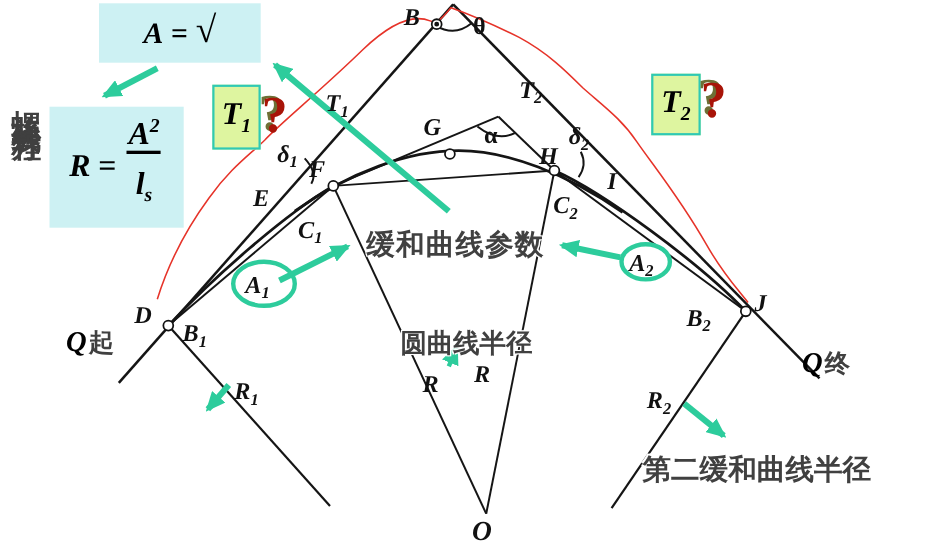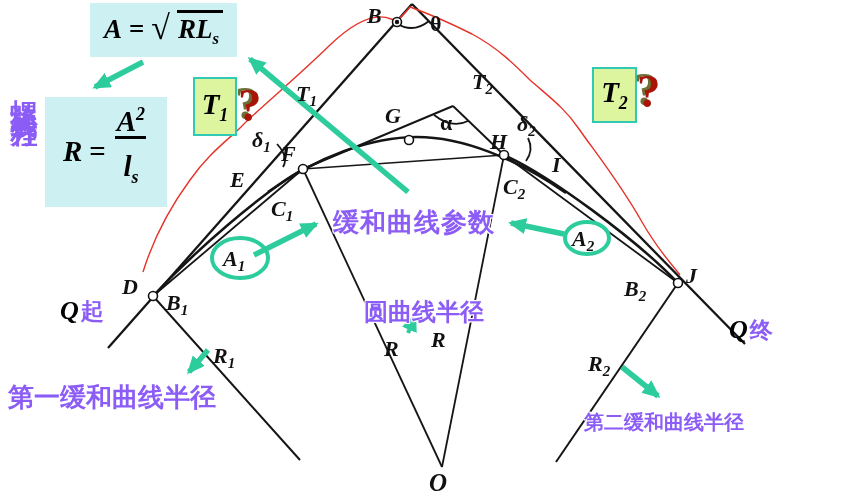--- a/index.html
+++ b/index.html
@@ -16,21 +16,21 @@
   sub,sup{font-size:62%;}
   .frac{display:inline-flex;flex-direction:column;align-items:center;line-height:1.05;}
   .frac .den{border-top:3px solid #000;padding:12px 8px;}
   .frac .num{padding:0 4px;}
   
   .greenbox{background:#def5a0;border:2px solid #2fc9b4;display:flex;align-items:center;
             justify-content:center;font-style:italic;font-weight:700;font-size:29px;color:#000;}
   .qmark{font-family:"Liberation Serif",serif;font-weight:700;font-size:47px;line-height:1;
          color:#a81408;text-shadow:-3px -2px 0 #6d6f35;}
   
-  .cn{font-family:"Liberation Sans",sans-serif;font-weight:700;color:#8b5cf6;white-space:nowrap;
+  .cn{font-family:"Liberation Sans",sans-serif;font-weight:700;color:#404040;white-space:nowrap;
       text-shadow:1px 1px 0 #fff,-1px -1px 0 #fff,1px -1px 0 #fff,-1px 1px 0 #fff,0 0 2px #fff;text-align:right;}
   .vertical{writing-mode:vertical-lr;text-orientation:upright;letter-spacing:6px;}
   .qlabel{display:flex;align-items:baseline;gap:2px;}
   .qlabel .q{font-family:"Liberation Serif",serif;font-style:italic;font-weight:700;font-size:26px;}
   .qlabel .w{font-family:"Liberation Sans",sans-serif;font-weight:700;font-size:23px;}
   
   text{font-family:"Liberation Serif",serif;font-style:italic;font-weight:700;
        fill:#111;font-size:22px;}
   .sub{font-size:15px;}
   .big{font-size:25px;}
@@ -122,21 +122,20 @@
     <text x="429" y="491" class="big">O</text>
     <text x="223" y="266"><tspan>A</tspan><tspan class="sub" dy="5">1</tspan></text>
     <text x="572" y="246"><tspan>A</tspan><tspan class="sub" dy="5">2</tspan></text>
   </svg>
 
   <div class="overlay cyanbox" style="left:90px;top:3px;width:147px;height:54px;">
     <div class="frm">
       <span>A</span>
       <span style="font-style:normal">=</span>
       <span class="sq">√</span>
-        <span class="rad"><span>RL</span><sub>s</sub></span>
     </div>
   </div>
 
   <div class="overlay cyanbox" style="left:45px;top:97px;width:122px;height:110px;">
     <div class="frm" style="font-size:29px;">
       <span>R</span>
       <span style="font-style:normal">=</span>
       <span class="frac">
         <span class="num"><span>A</span><sup>2</sup></span>
         <span class="den"><span>l</span><sub>s</sub></span>
@@ -151,22 +150,21 @@
   </div>
   <div class="overlay qmark" style="left:238px;top:82px;">?</div>
 
   <div class="overlay greenbox" style="left:592px;top:67px;width:41px;height:52px;">
     <span><span>T</span><sub>2</sub></span>
   </div>
   <div class="overlay qmark" style="left:637px;top:68px;">?</div>
 
   <div class="overlay cn" style="left:333px;top:205px;font-size:26px;letter-spacing:1px;">缓和曲线参数</div>
   <div class="overlay cn" style="left:364px;top:296px;font-size:24px;">圆曲线半径</div>
-  <div class="overlay cn" style="left:8px;top:380px;font-size:26px;">第一缓和曲线半径</div>
-  <div class="overlay cn" style="left:584px;top:409px;font-size:20px;">第二缓和曲线半径</div>
+  <div class="overlay cn" style="left:584px;top:409px;font-size:26px;">第二缓和曲线半径</div>
 
   <div class="overlay qlabel" style="left:60px;top:296px;">
     <span class="q">Q</span>
       <span class="w cn">起</span>
   </div>
   <div class="overlay qlabel" style="left:729px;top:315px;">
     <span class="q">Q</span>
       <span class="w cn">终</span>
   </div>
 

